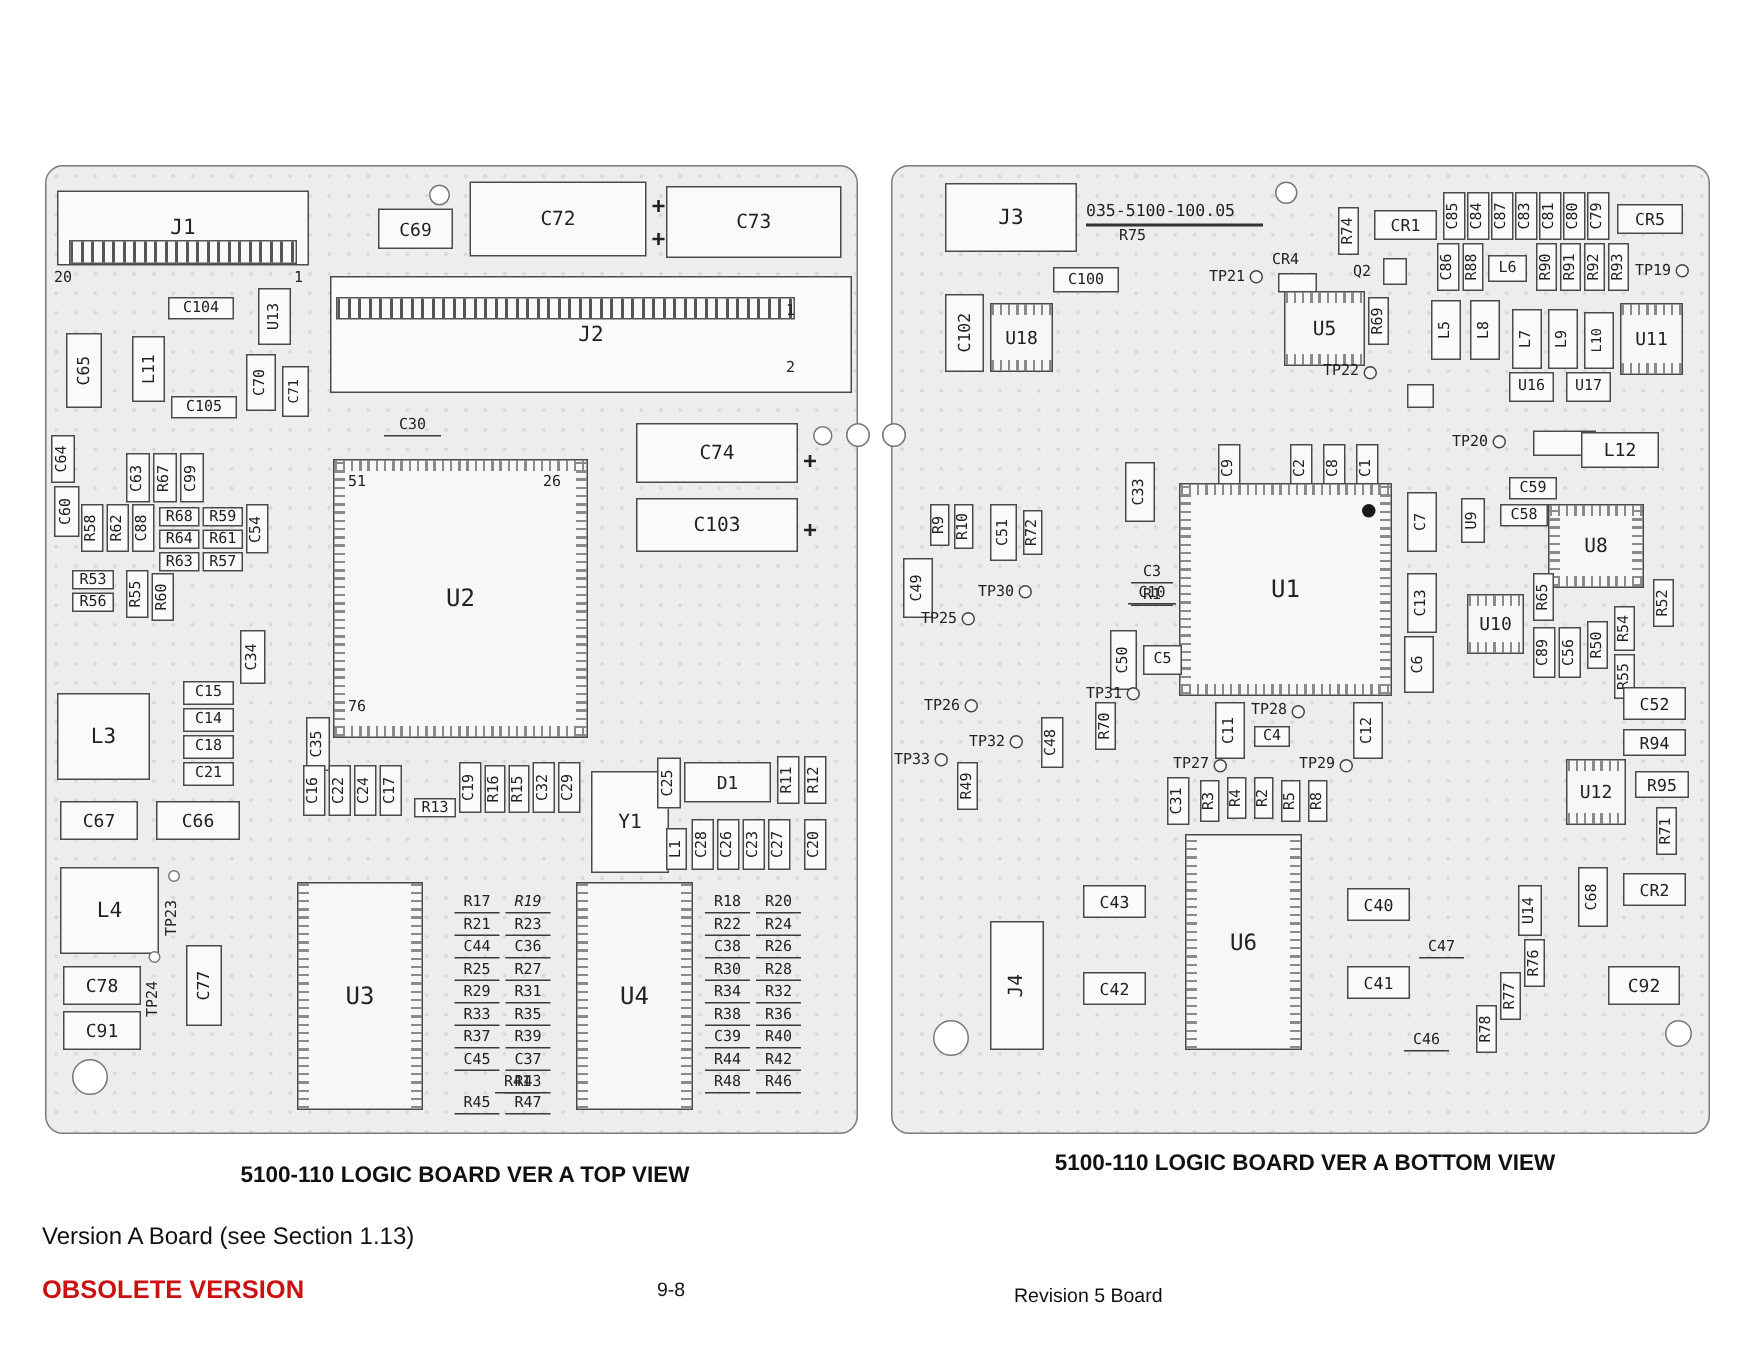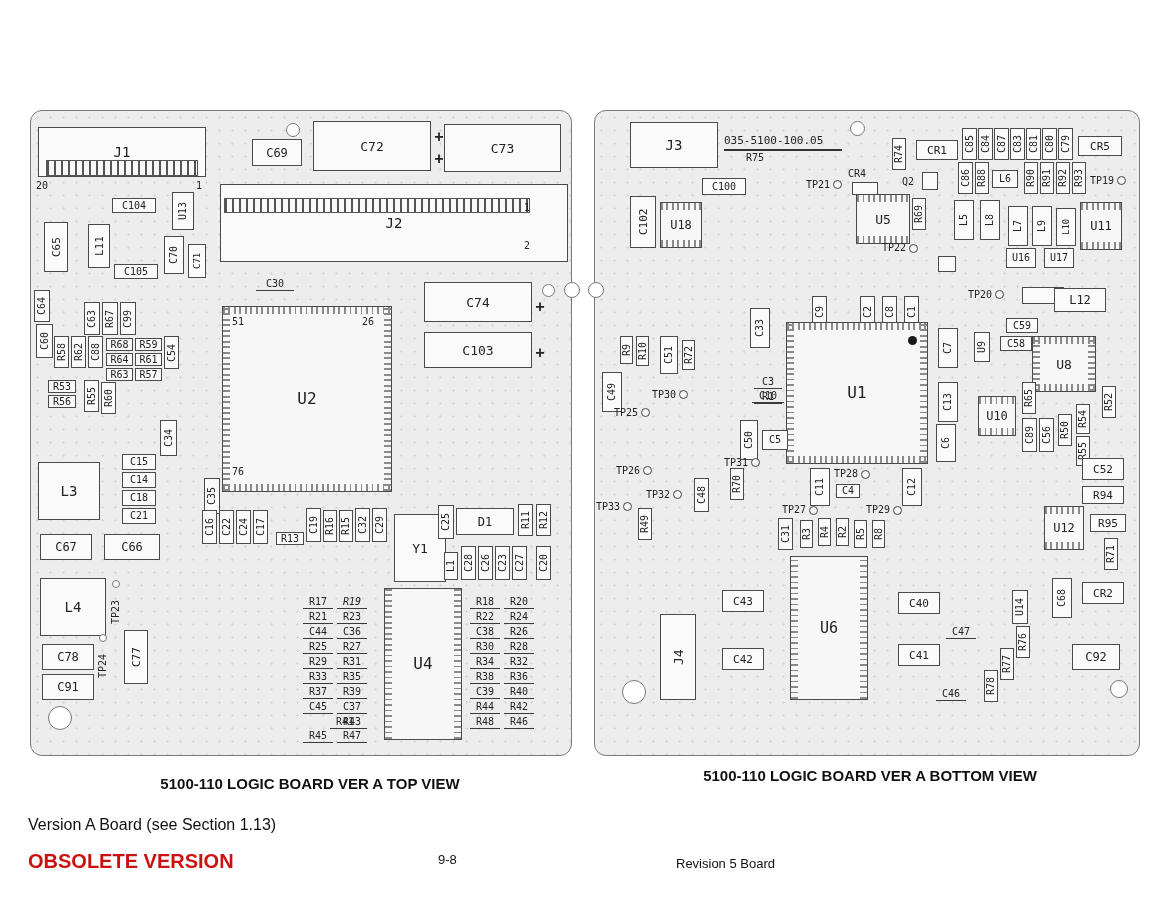--- a/index.html
+++ b/index.html
@@ -27,21 +27,21 @@
   .c-fdot{background:#1a1a1a;border-radius:50%;}
   .c-hr{background:#333;}
   .c-ic{border:1.6px solid #4a4a4a;background-color:#f7f7f7;font-size:13px;}
   .c-ic-all{background-image:repeating-linear-gradient(90deg,#8a8a8a 0 1.6px,transparent 1.6px 5.5px),repeating-linear-gradient(90deg,#8a8a8a 0 1.6px,transparent 1.6px 5.5px),repeating-linear-gradient(0deg,#8a8a8a 0 1.6px,transparent 1.6px 5.5px),repeating-linear-gradient(0deg,#8a8a8a 0 1.6px,transparent 1.6px 5.5px);background-size:100% 7px,100% 7px,7px 100%,7px 100%;background-position:top left,bottom left,top left,top right;background-repeat:no-repeat;}
   .c-ic-h{background-image:repeating-linear-gradient(90deg,#8a8a8a 0 1.6px,transparent 1.6px 5.5px),repeating-linear-gradient(90deg,#8a8a8a 0 1.6px,transparent 1.6px 5.5px);background-size:100% 7px,100% 7px;background-position:top left,bottom left;background-repeat:no-repeat;}
   .c-ic-v{background-image:repeating-linear-gradient(0deg,#8a8a8a 0 1.6px,transparent 1.6px 5.5px),repeating-linear-gradient(0deg,#8a8a8a 0 1.6px,transparent 1.6px 5.5px);background-size:7px 100%,7px 100%;background-position:top left,top right;background-repeat:no-repeat;}
   .caption{position:absolute;font-family:"Liberation Sans",sans-serif;font-weight:bold;font-size:15px;color:#111;text-align:center;z-index:3;}
   .caption-left{left:90px;top:775px;width:440px;}
   .caption-right{left:640px;top:767px;width:460px;}
   .version-note{position:absolute;left:28px;top:816px;font-family:"Liberation Sans",sans-serif;font-size:16px;color:#111;z-index:3;}
-  .obsolete{position:absolute;left:28px;top:850px;font-family:"Liberation Sans",sans-serif;font-weight:bold;font-size:20px;color:#cc1111;z-index:3;text-align:right;}
+  .obsolete{position:absolute;left:28px;top:850px;font-family:"Liberation Sans",sans-serif;font-weight:bold;font-size:17px;color:#cc1111;z-index:3;text-align:right;}
   .page-number{position:absolute;left:438px;top:852px;font-family:"Liberation Sans",sans-serif;font-size:13px;color:#111;z-index:3;}
   .revision{position:absolute;left:676px;top:856px;font-family:"Liberation Sans",sans-serif;font-size:13px;color:#111;z-index:3;}
 </style>
 </head>
 <body>
 
 <div class="page">
   <div class="board" style="left: 30px; top: 110px; width: 542px; height: 646px;"></div>
   <div class="board" style="left: 594px; top: 110px; width: 546px; height: 646px;"></div>
   <div class="layer" id="comp-layer">
@@ -124,20 +124,21 @@
       <div class="comp c-vlabel vert" style="left: 512px; top: 546px; width: 15px; height: 34px;">C27</div>
       <div class="comp c-vlabel vert" style="left: 536px; top: 546px; width: 15px; height: 34px;">C20</div>
       <div class="comp c-box" style="left: 40px; top: 578px; width: 66px; height: 58px; font-size: 14px;">L4</div>
       <div class="comp c-hole" style="left: 112px; top: 580px; width: 8px; height: 8px;"></div>
       <div class="comp c-vtext vert" style="left: 108px; top: 592px; width: 15px; height: 40px;">TP23</div>
       <div class="comp c-hole" style="left: 99px; top: 634px; width: 8px; height: 8px;"></div>
       <div class="comp c-vtext vert" style="left: 95px; top: 646px; width: 15px; height: 40px;">TP24</div>
       <div class="comp c-box" style="left: 42px; top: 644px; width: 52px; height: 26px; font-size: 12px;">C78</div>
       <div class="comp c-box" style="left: 42px; top: 674px; width: 52px; height: 26px; font-size: 12px;">C91</div>
       <div class="comp c-vbox vert" style="left: 124px; top: 630px; width: 24px; height: 54px; font-size: 11px;">C77</div>
+      <div class="comp c-ic c-ic-v" style="left: 198px; top: 588px; width: 84px; height: 152px; font-size: 16px;">U3</div>
       <div class="comp c-ic c-ic-v" style="left: 384px; top: 588px; width: 78px; height: 152px; font-size: 16px;">U4</div>
       <div class="comp c-ulabel" style="left: 303px; top: 596px; width: 30px; height: 13px;">R17</div>
       <div class="comp c-ulabel" style="left: 337px; top: 596px; width: 30px; height: 13px; font-style: italic;">R19</div>
       <div class="comp c-ulabel" style="left: 303px; top: 611px; width: 30px; height: 13px;">R21</div>
       <div class="comp c-ulabel" style="left: 337px; top: 611px; width: 30px; height: 13px; text-align: right;">R23</div>
       <div class="comp c-ulabel" style="left: 303px; top: 626px; width: 30px; height: 13px;">C44</div>
       <div class="comp c-ulabel" style="left: 337px; top: 626px; width: 30px; height: 13px;">C36</div>
       <div class="comp c-ulabel" style="left: 303px; top: 641px; width: 30px; height: 13px;">R25</div>
       <div class="comp c-ulabel" style="left: 337px; top: 641px; width: 30px; height: 13px;">R27</div>
       <div class="comp c-ulabel" style="left: 303px; top: 656px; width: 30px; height: 13px;">R29</div>

